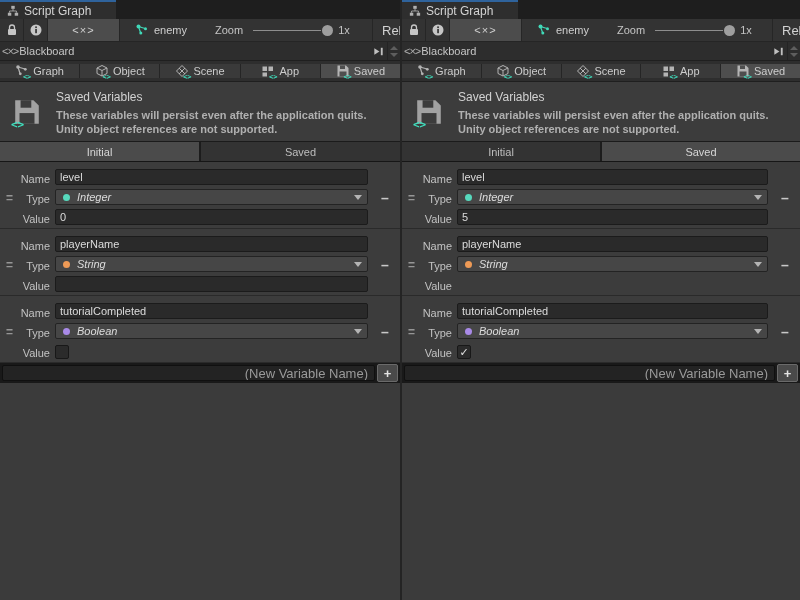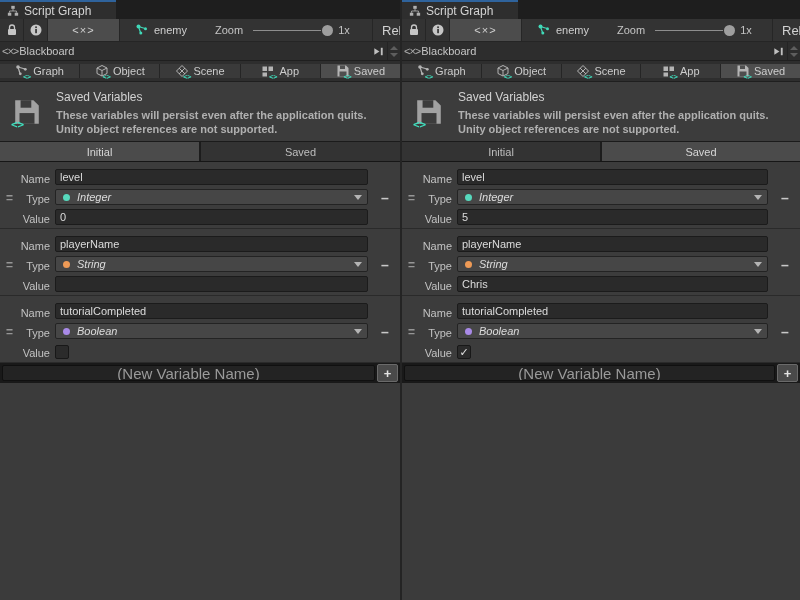--- a/index.html
+++ b/index.html
@@ -67,21 +67,21 @@
   .dropdown { flex:1; height:16px; background:#464646; border:1px solid #232323; border-radius:2px; display:flex; align-items:center; padding:0 4px; position:relative; min-width:0; }
   .dot { width:7px; height:7px; border-radius:50%; margin:0 7px 0 3px; flex:none; }
   .dlabel { font-size:11px; color:#dcdcdc; white-space:nowrap;font-style:italic; }
   .darrow { position:absolute; right:5px; top:5px; width:0; height:0; border-left:4px solid transparent; border-right:4px solid transparent; border-top:5px solid #b4b4b4; }
   .drag { position:absolute; left:6px; top:26px; height:20px; display:flex; align-items:center; color:#969696; font-size:12px; font-weight:bold; }
   .minus { position:absolute; right:6px; top:26px; height:20px; width:18px; display:flex; align-items:center; justify-content:center; color:#c8c8c8; font-size:14px; font-weight:bold; }
   .checkbox { width:14px; height:14px; background:#2b2b2b; border:1px solid #181818; border-radius:2px; display:flex; align-items:center; justify-content:center; color:#e2e2e2; font-size:11px; line-height:1; }
 
   
   .newrow { height:20px; background:#191919; display:flex; align-items:center; flex:none; }
-  .newfield { flex:1; height:16px; margin-left:2px; background:#232323; border:1px solid #101010; border-radius:2px; color:#9a9a9a; font-size:15px; text-align:center; padding:0 6px; font-family:"Liberation Sans",sans-serif; outline:none; min-width:0; }
+  .newfield { flex:1; height:16px; margin-left:2px; background:#232323; border:1px solid #101010; border-radius:2px; color:#9a9a9a; font-size:13px; text-align:right; padding:0 6px; font-family:"Liberation Sans",sans-serif; outline:none; min-width:0; }
   .newfield::placeholder { color:#9a9a9a; opacity:1; }
   .add-btn { width:21px; height:18px; margin:0 2px; background:#4a4a4a; border:1px solid #6a6a6a; border-radius:2px; color:#e4e4e4; font-size:13px; font-weight:bold; display:flex; align-items:center; justify-content:center; flex:none; }
 
   .fill { flex:1; background:#3b3b3b; }
 
   .di { display:block; }
 </style>
 </head>
 <body>
 
@@ -466,21 +466,20 @@
       <div class="vrow">
         <span class="vlabel">Type</span>
         <div class="dropdown">
           <span class="dot" style="background: rgb(238, 154, 86);"></span>
           <span class="dlabel">String</span>
           <span class="darrow"></span>
         </div>
       </div>
       <div class="vrow">
         <span class="vlabel">Value</span>
-        <input class="tfield" value="Chris" style="">
       </div>
     </div>
 
     <div class="vblock">
       <span class="drag">=</span>
       <span class="minus">–</span>
       <div class="vrow">
         <span class="vlabel">Name</span>
         <input class="tfield" value="tutorialCompleted" style="">
       </div>

